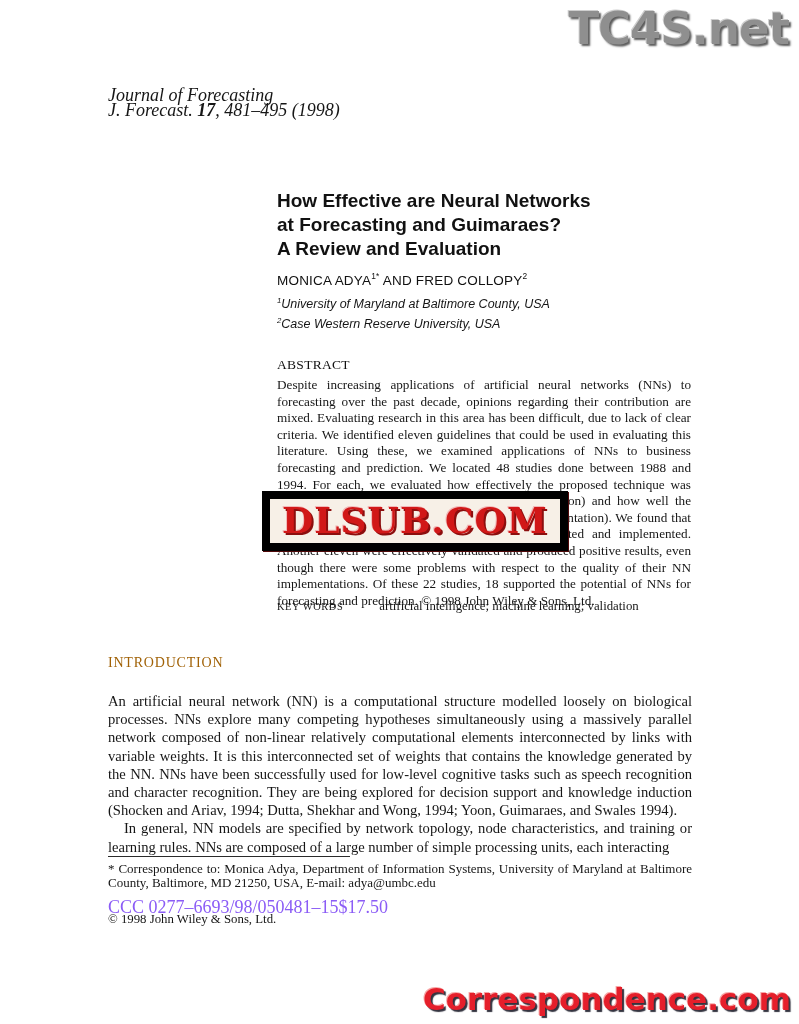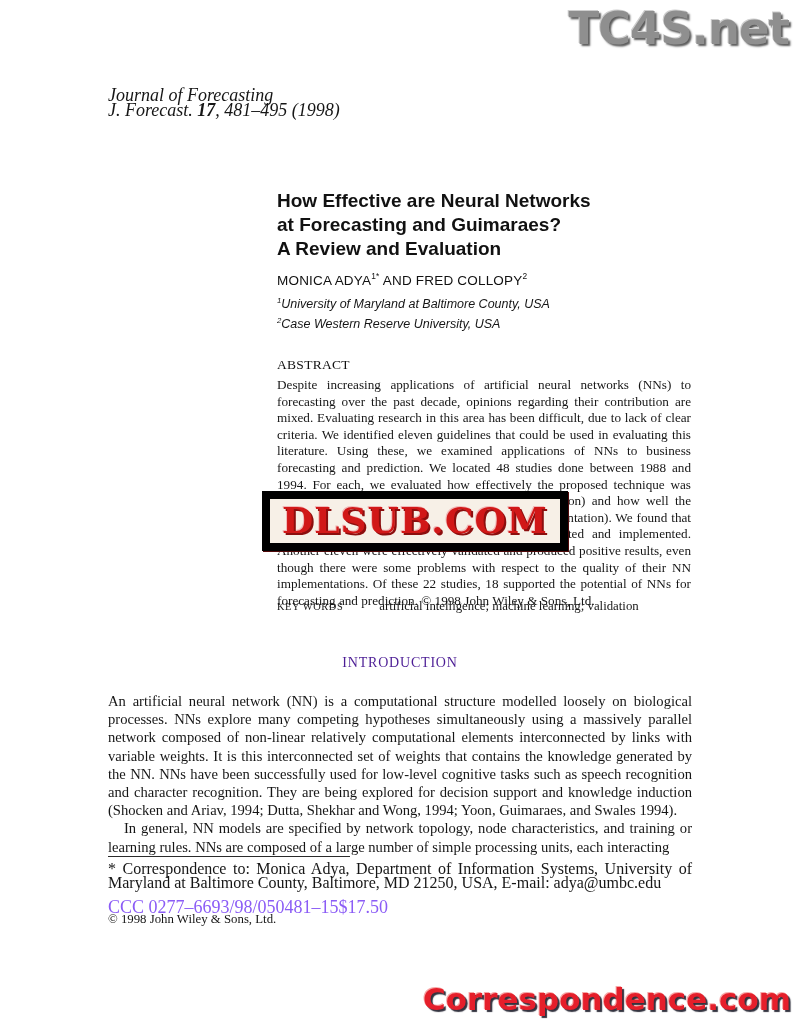--- a/index.html
+++ b/index.html
@@ -54,37 +54,37 @@
     position: absolute; left: 277px; top: 599px; width: 414px;
     font-size: 12.8px; color: #161616;
   }
   .keywords .kw-label {
     font-size: 10.4px; letter-spacing: 0.6px; margin-right: 36px;
   }
 
   
   .intro-heading {
     position: absolute; left: 108px; top: 655px; width: 584px;
-    text-align: center; font-size: 14px; letter-spacing: 0.8px; color: #4c1d95;
+    font-size: 14px; letter-spacing: 0.8px; color: #a16207;
   }
   .body-text {
     position: absolute; left: 108px; top: 692px; width: 584px;
     font-size: 14.6px; line-height: 18.2px; text-align: justify; color: #161616;
   }
   .body-text p { margin: 0; }
   .body-text p.indent { text-indent: 16px; }
 
   
   .footnote-rule {
     position: absolute; left: 108px; top: 856px; width: 242px; height: 1px;
     background: #2a2a2a;
   }
   .footnote {
     position: absolute; left: 108px; top: 862px; width: 584px;
-    font-size: 16px; line-height: 13.6px; text-align: justify; color: #161616;
+    font-size: 13px; line-height: 13.6px; text-align: justify; color: #161616;
   }
   .ccc-line {
     position: absolute; left: 108px; top: 897px;
     font-size: 18px; color: #8b5cf6;
   }
   .copyright-line {
     position: absolute; left: 108px; top: 912px;
     font-size: 12.8px; color: #161616;
   }
 

